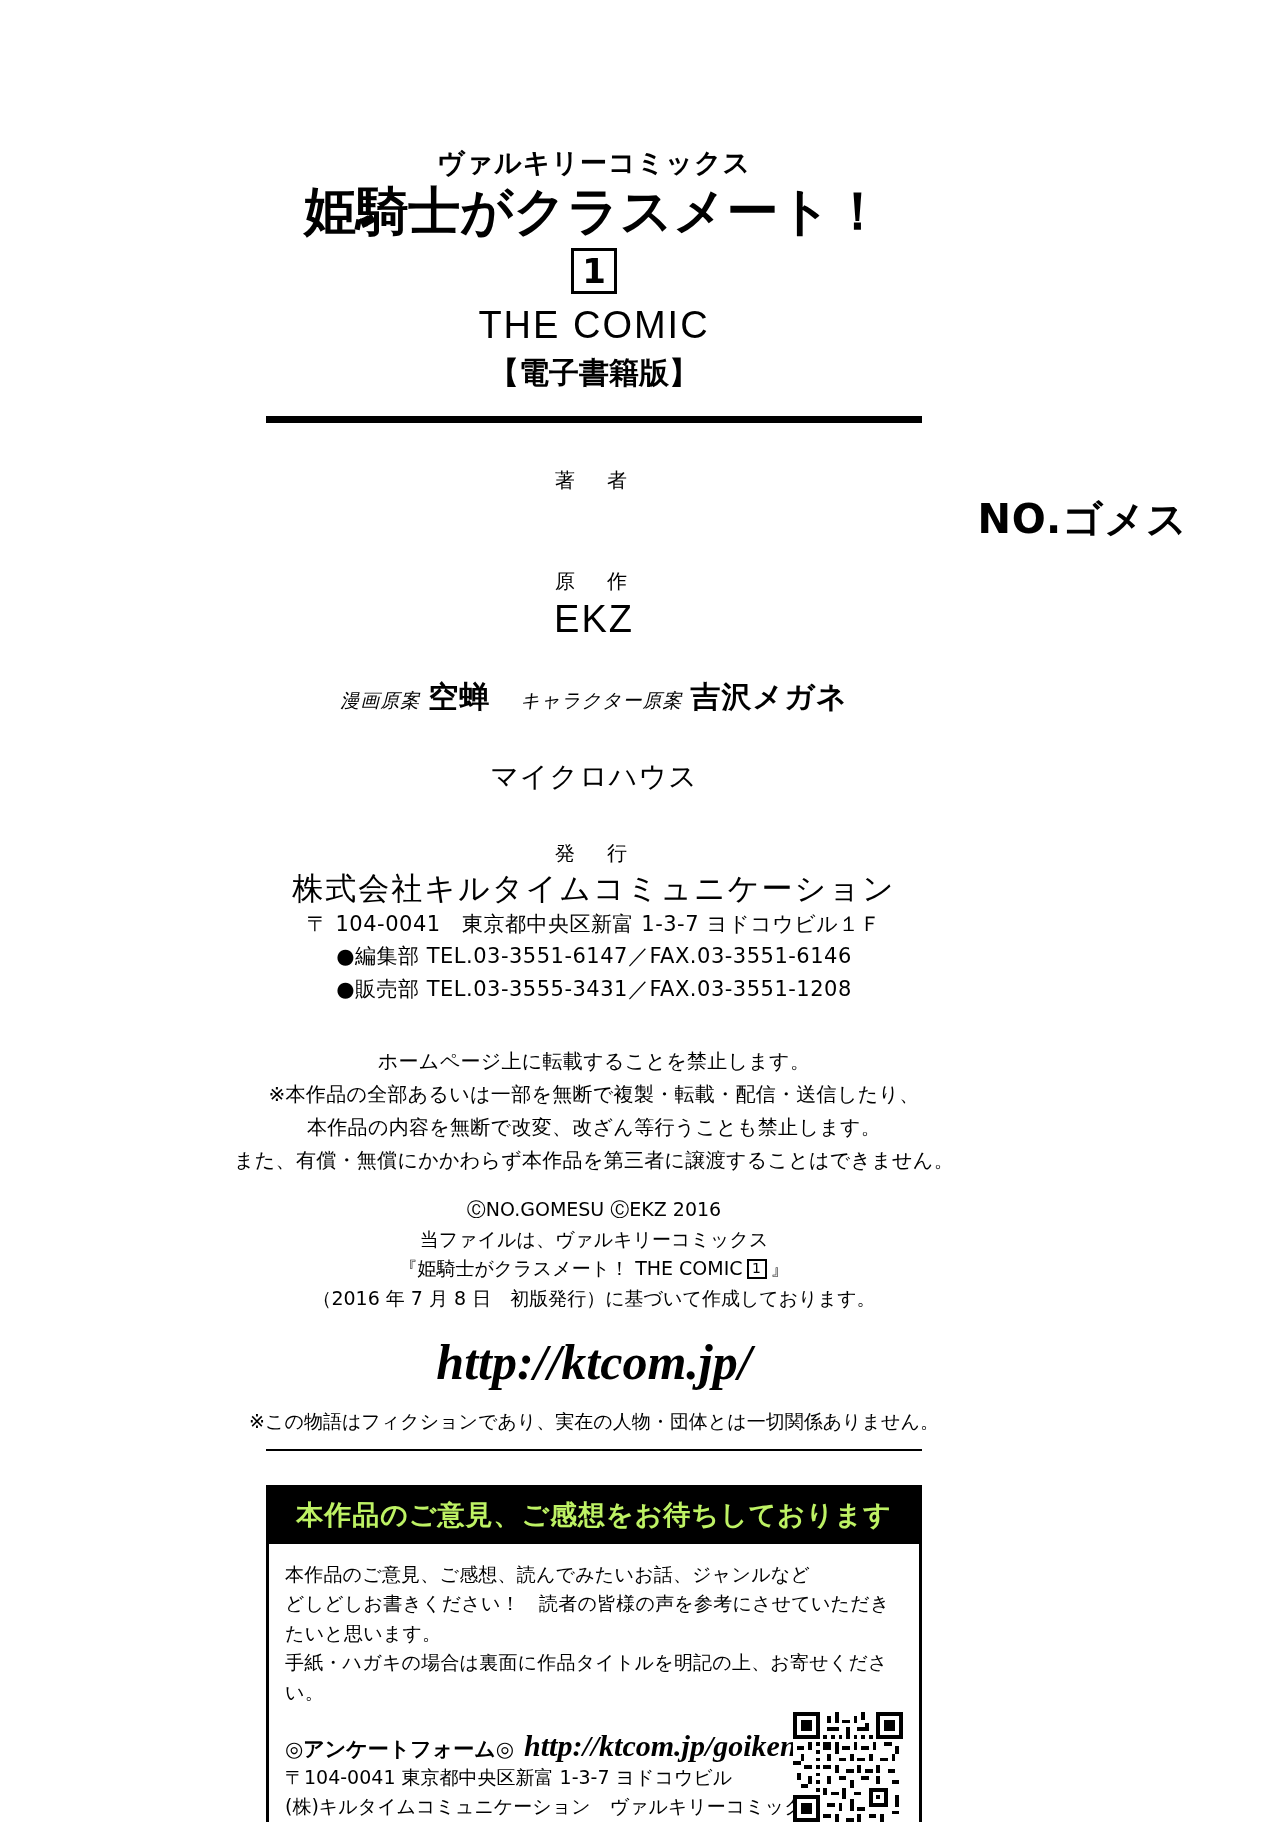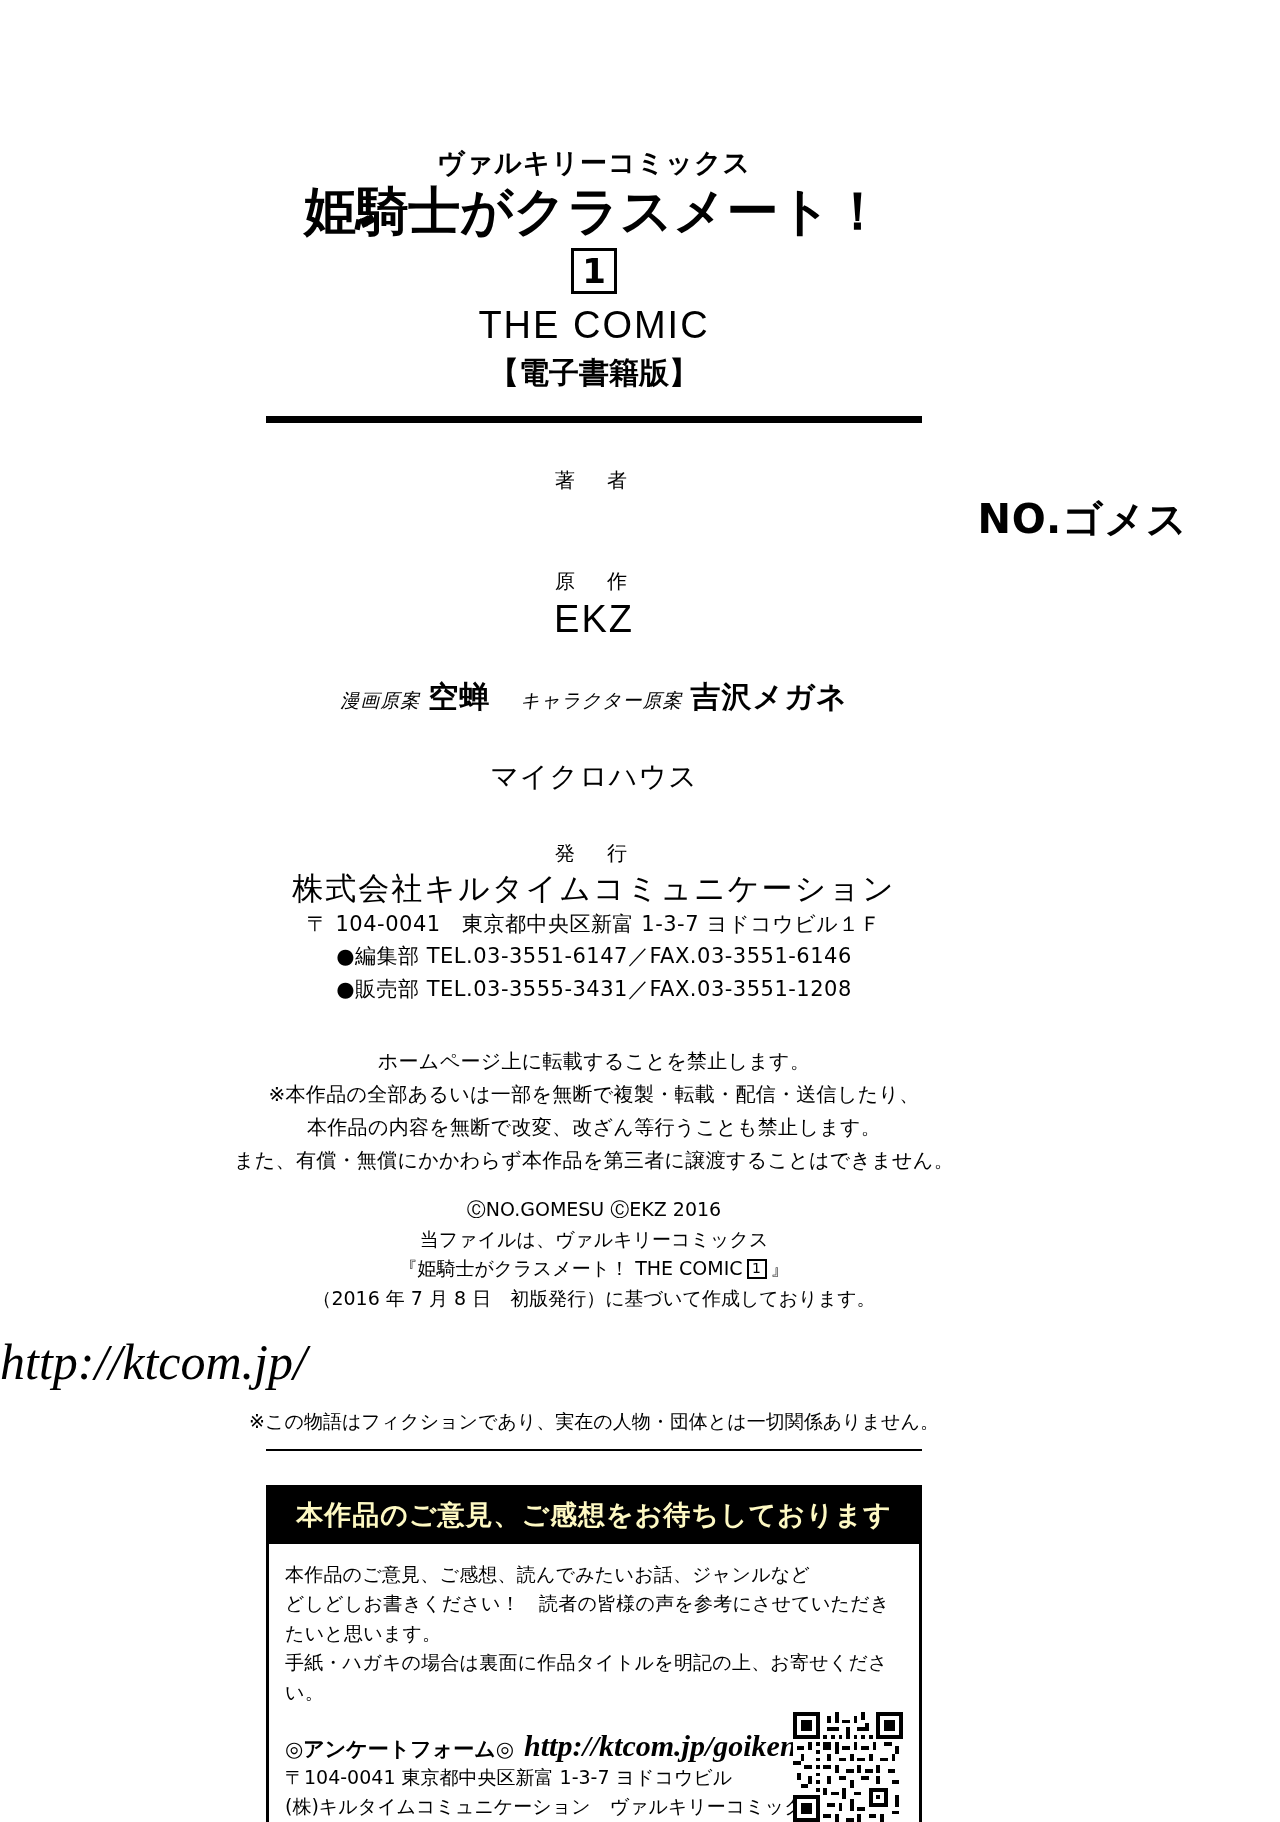--- a/index.html
+++ b/index.html
@@ -187,23 +187,24 @@
     height: 20px;
     display: inline-flex;
     align-items: center;
     justify-content: center;
     font-size: 14px;
     font-family: "DejaVu Sans", sans-serif;
     box-sizing: border-box;
   }
 
   .url-big {
+    text-align: center;
     margin-top: 20px;
     font-family: "Liberation Serif", serif;
-    font-weight: normal;
+    font-weight: bold;
     font-style: italic;
     font-size: 50px;
     letter-spacing: 0px;
   }
 
   .fiction-note {
     text-align: center;
     margin-top: 18px;
     font-family: "DejaVu Sans", sans-serif;
     font-size: 19px;
@@ -217,21 +218,21 @@
 
   
   .feedback {
     width: 656px;
     margin: 34px auto 0 auto;
     border: 3px solid #000;
     box-sizing: border-box;
   }
   .feedback-header {
     background: #000;
-    color: #fef9c3;
+    color: #bef264;
     text-align: center;
     font-family: "DejaVu Sans", sans-serif;
     font-weight: bold;
     font-size: 27px;
     letter-spacing: 1px;
     padding: 9px 0 11px 0;
   }
   .feedback-body {
     padding: 16px 16px 14px 16px;
     position: relative;

